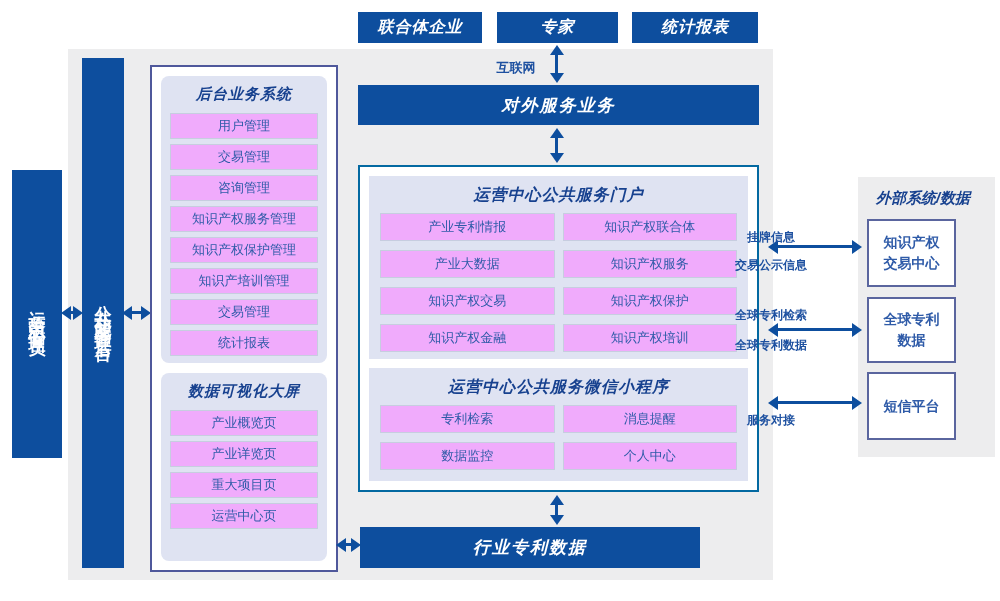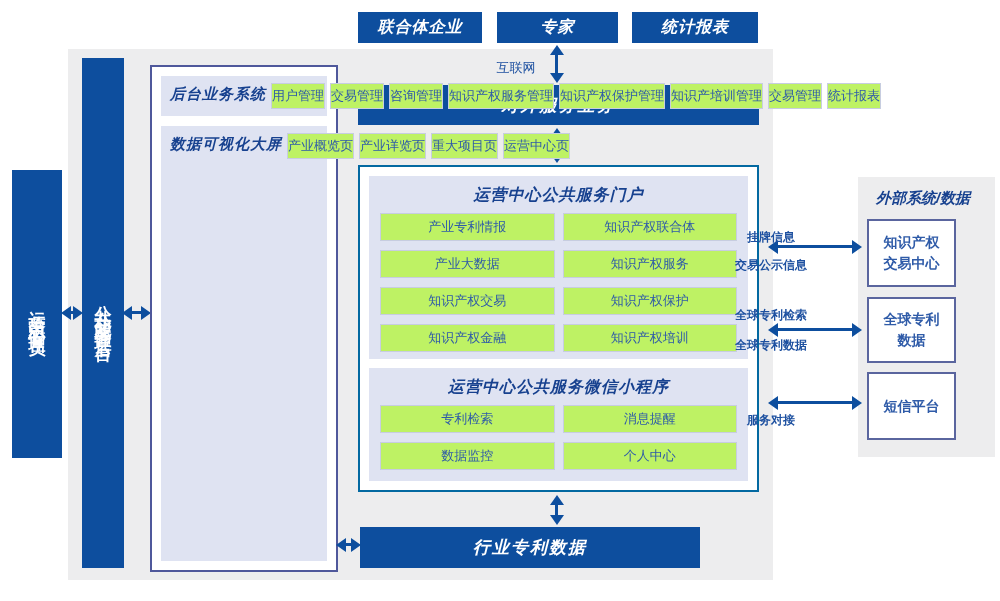--- a/index.html
+++ b/index.html
@@ -33,24 +33,24 @@
 
   .bigbar{position:absolute;background:var(--blue);color:#fff;
     display:flex;align-items:center;justify-content:center;
     font-weight:bold;font-style:italic;font-size:17px;letter-spacing:2px;}
   #bar-external{left:358px;top:85px;width:401px;height:40px;}
   #bar-industry{left:360px;top:527px;width:340px;height:41px;}
 
   #left-box{position:absolute;left:150px;top:65px;width:188px;height:507px;
     background:#fff;border:2px solid #4f589b;padding:9px;
     display:flex;flex-direction:column;gap:10px;}
-  .lav{background:var(--lav);padding:7px 9px;display:flex;flex-direction:row;gap:5px;}
+  .lav{background:var(--lav);padding:7px 9px;display:flex;flex-direction:column;gap:5px;border-radius:8px;}
   .hd{font-weight:bold;font-style:italic;font-size:15px;color:var(--hdblue);
     text-align:center;padding:2px 0 4px;letter-spacing:1px;flex:none;}
-  .item{background:#bef264;border:1px solid #c7cde0;height:26px;flex:none;
+  .item{background:#f0abfc;border:1px solid #c7cde0;height:26px;flex:none;
     display:flex;align-items:center;justify-content:center;
     font-size:13px;color:var(--itemtxt);}
   #dash-sec{flex:1;}
 
   #center-box{position:absolute;left:358px;top:165px;width:401px;height:327px;
     background:#fff;border:2px solid #0369a1;padding:9px;
     display:flex;flex-direction:column;gap:9px;}
   .lav2{background:var(--lav);padding:7px 11px;display:flex;flex-direction:column;}
   .lav2 .hd{font-size:16px;padding-bottom:7px;}
   .grid2{display:grid;grid-template-columns:1fr 1fr;gap:9px 8px;}
@@ -67,21 +67,21 @@
   .varrow{position:absolute;width:14px;}
   .varrow .shaft{position:absolute;top:7px;bottom:7px;left:5px;width:3px;background:var(--blue);}
   .varrow::before,.varrow::after{content:"";position:absolute;left:0;width:0;height:0;
     border-left:7px solid transparent;border-right:7px solid transparent;}
   .varrow::before{top:0;border-bottom:10px solid var(--blue);}
   .varrow::after{bottom:0;border-top:10px solid var(--blue);}
 
   .linklbl{position:absolute;left:716px;width:110px;text-align:center;
     font-size:12px;font-weight:bold;color:var(--txtblue);}
   #lbl-internet{position:absolute;left:487px;top:59px;width:58px;text-align:center;
-    font-size:13px;font-weight:normal;color:var(--txtblue);}
+    font-size:13px;font-weight:bold;color:var(--txtblue);}
 
   #ext-title{position:absolute;left:858px;top:189px;width:130px;text-align:center;
     font-weight:bold;font-style:italic;font-size:15px;color:var(--hdblue);}
   .extbox{position:absolute;left:867px;width:89px;background:#fff;border:2px solid #5a659e;
     display:flex;align-items:center;justify-content:center;
     font-size:14px;font-weight:bold;color:var(--itemtxt);line-height:1.5;}
   .extbox span{display:block;width:62px;text-align:center;}
   #ext-1{top:219px;height:68px;}
   #ext-2{top:297px;height:66px;}
   #ext-3{top:372px;height:68px;}

